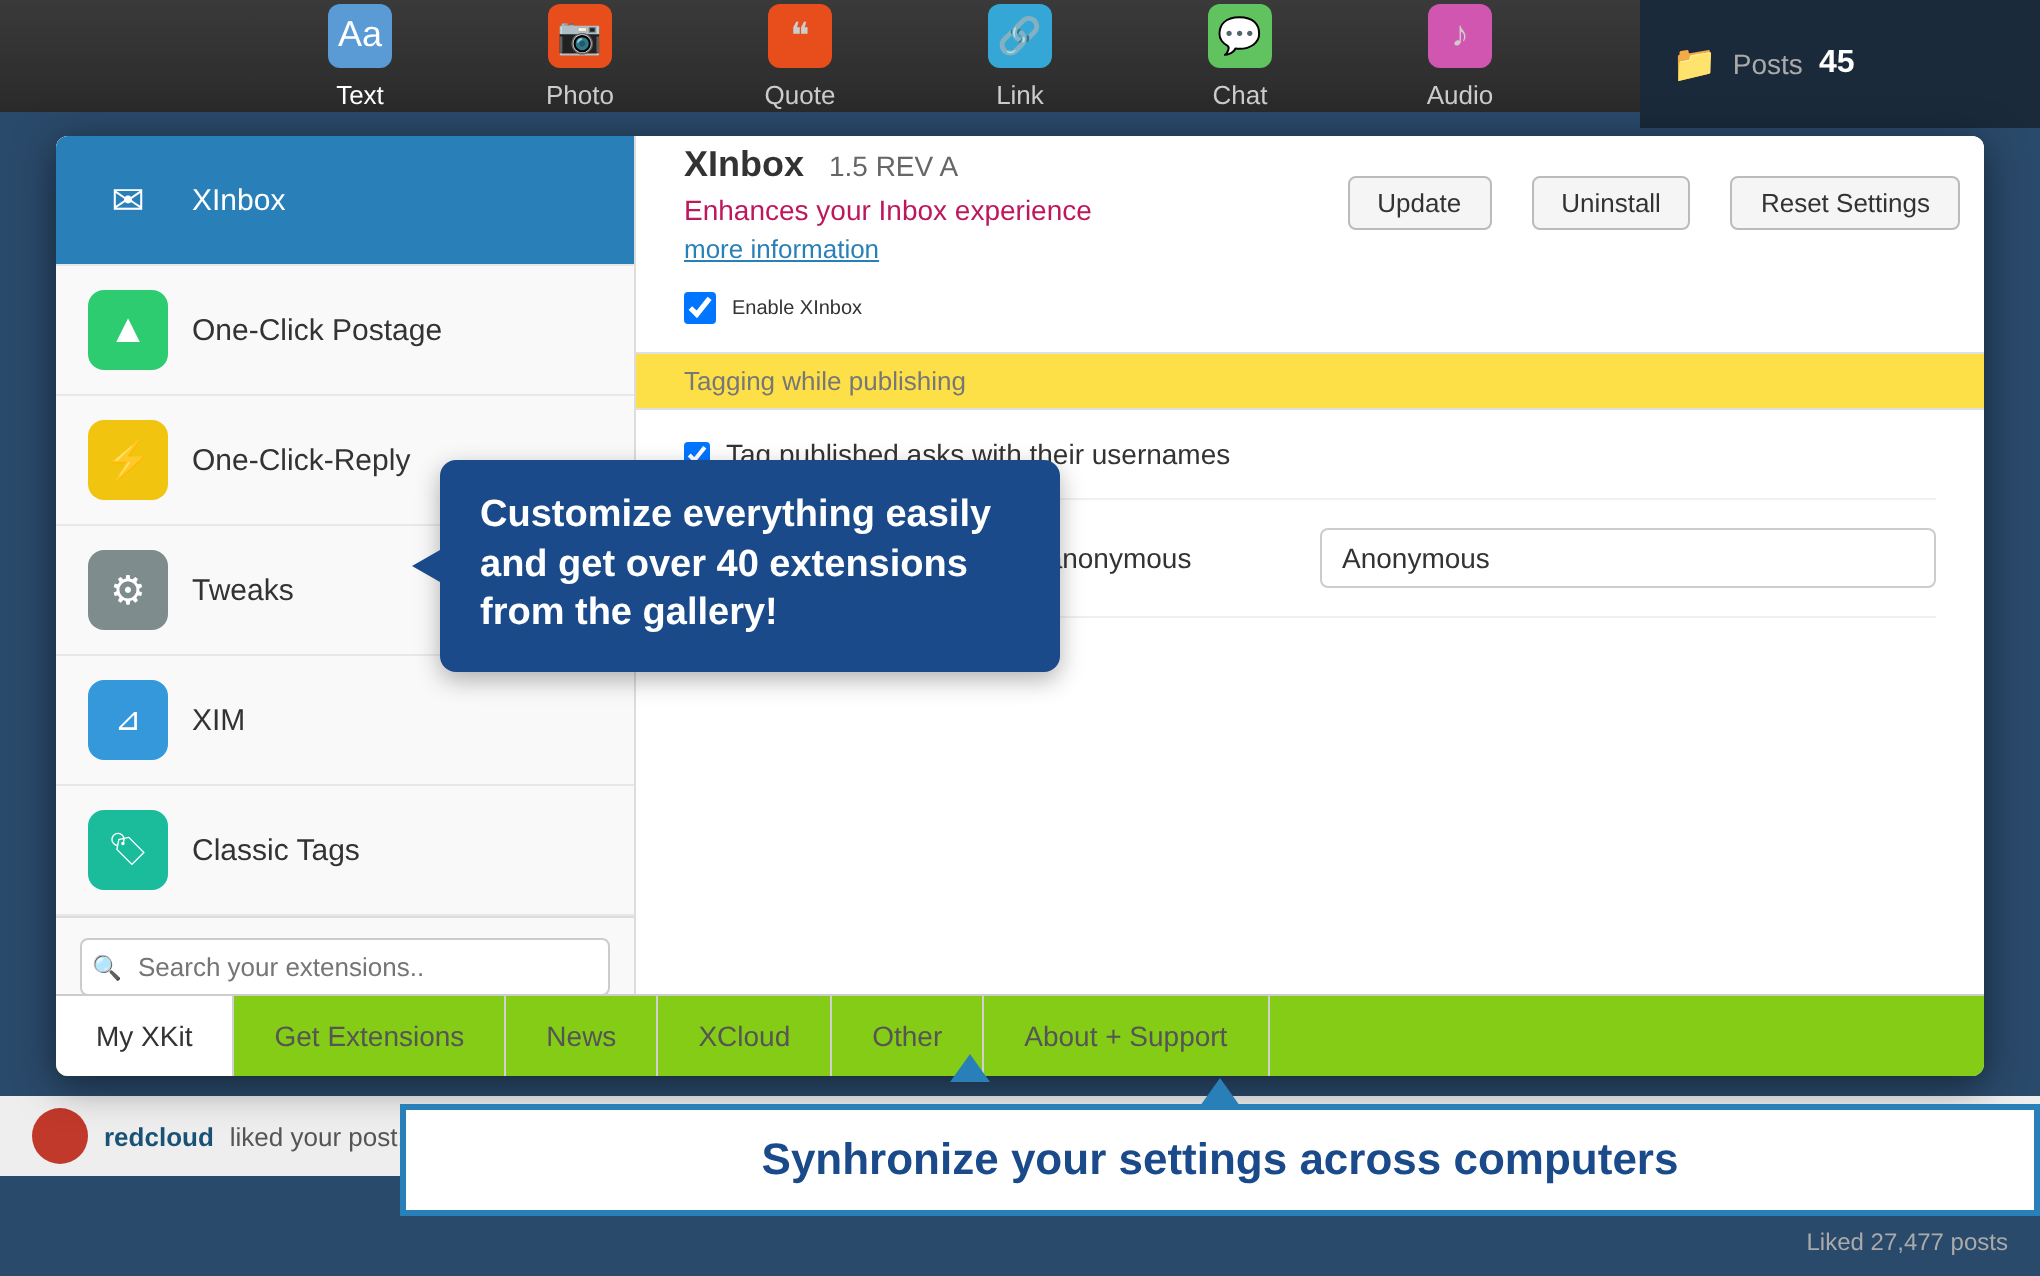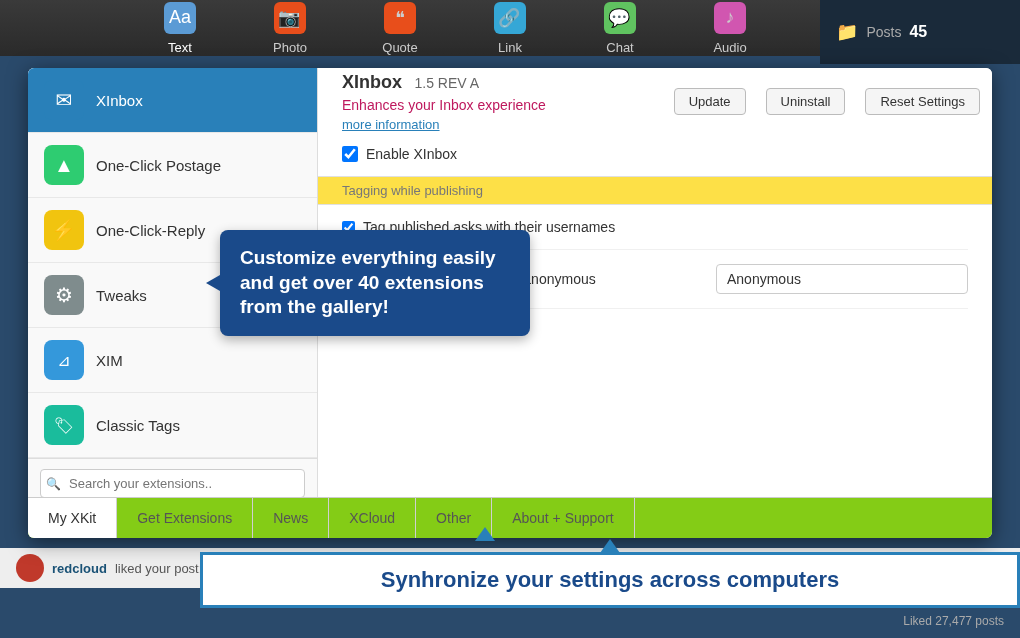--- a/index.html
+++ b/index.html
@@ -254,21 +254,21 @@
       display: flex;
       align-items: center;
       gap: 8px;
       margin: 14px 0;
     }
     .enable-row input[type=checkbox] {
       width: 16px;
       height: 16px;
     }
     .enable-label {
-      font-size: 14px;
+      font-size: 10px;
       color: #333;
       text-align: right;
     }
     .section-header {
       background: #fde047;
       padding: 6px 0;
       font-size: 13px;
       color: #777;
       margin: 0 -24px;
       padding: 6px 24px;
@@ -282,21 +282,21 @@
       gap: 8px;
       padding: 14px 0;
       border-bottom: 1px solid #f0f0f0;
     }
     .setting-label {
       font-size: 14px;
       color: #333;
       flex: 1;
     }
     .setting-input {
-      width: 252px;
+      width: 308px;
       padding: 6px 10px;
       border: 1px solid #ccc;
       border-radius: 4px;
       font-size: 14px;
       color: #333;
     }
 
     
     .modal-tabs {
       display: flex;

